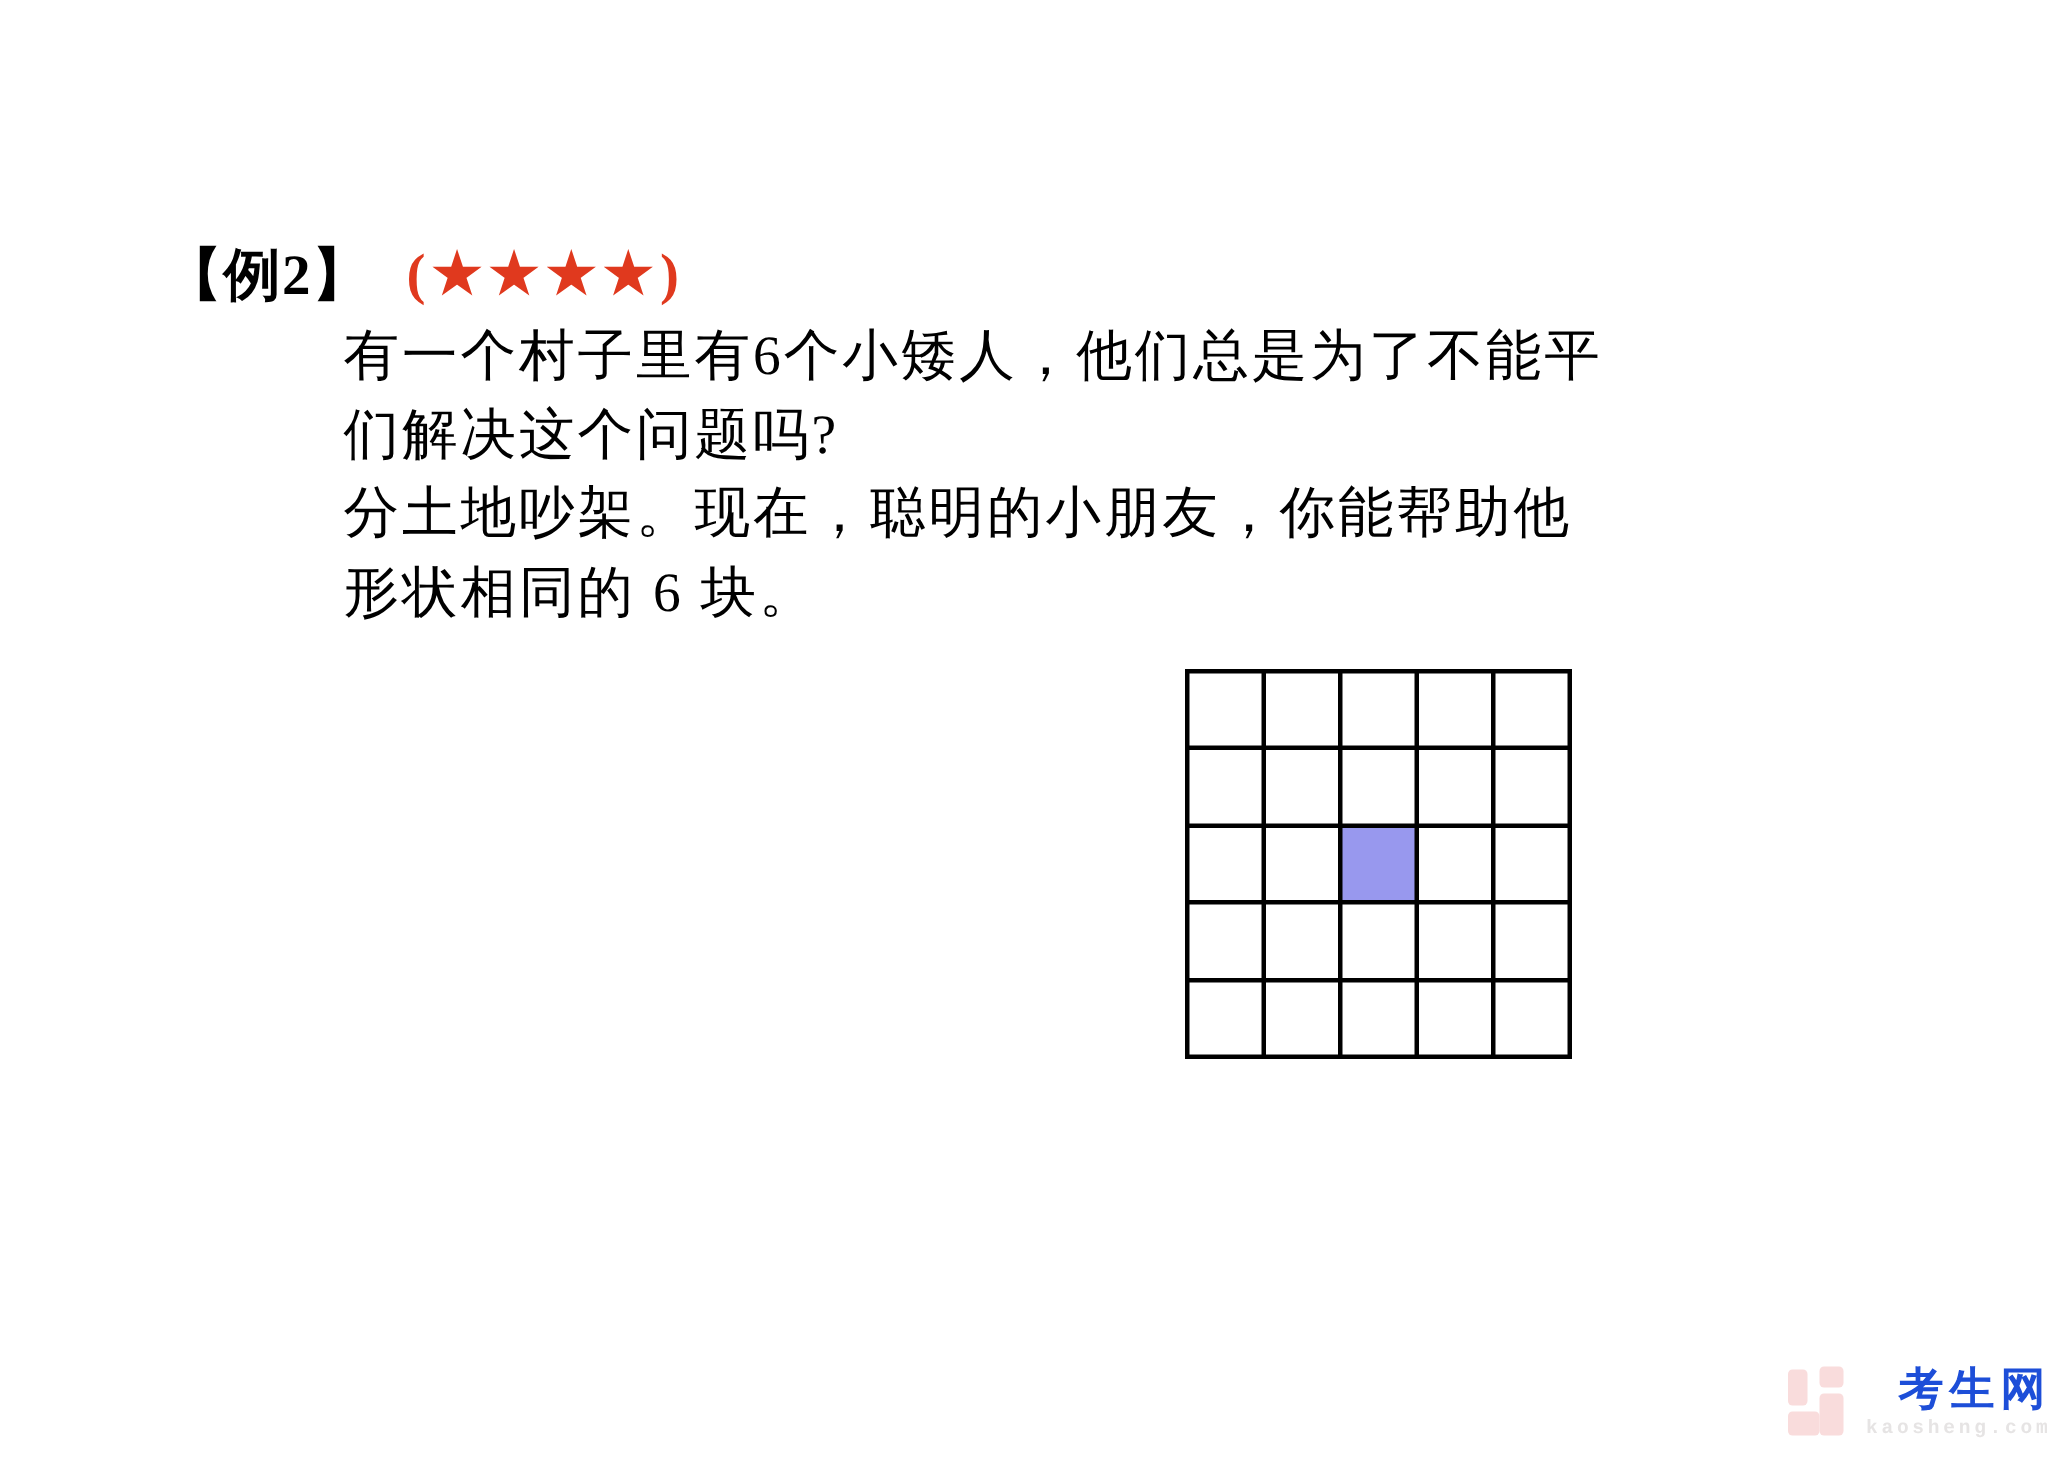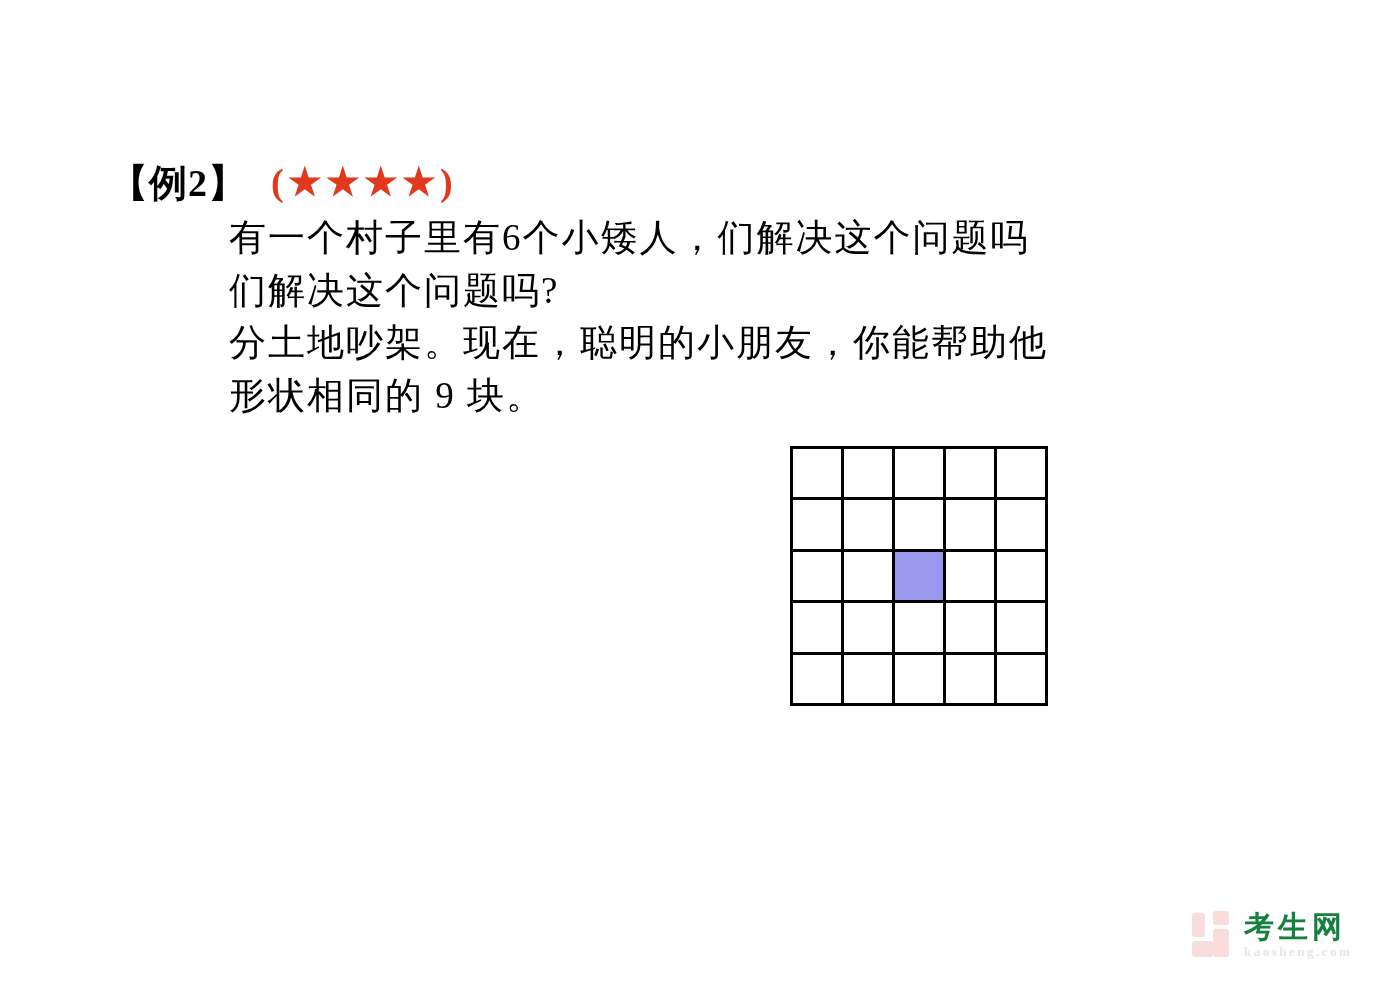--- a/index.html
+++ b/index.html
@@ -83,37 +83,37 @@
     font-weight: bold;
     letter-spacing: 4px;
     line-height: 32px;
     font-family: "Liberation Sans", "DejaVu Sans", sans-serif;
   }
   .wm-domain {
     font-size: 13px;
     font-weight: bold;
     letter-spacing: 2.5px;
     margin-top: 1px;
-    font-family: Liberation Serif, serif;
+    font-family: Liberation Mono, monospace;
   }
 </style>
 </head>
 <body>
 
 <div class="page">
 
   <div class="heading">
     <span class="example-label">【例2】</span><span class="difficulty-stars" style="color: rgb(224, 57, 30);">(★★★★)</span>
   </div>
 
   <div class="problem-text" id="problem-lines">
-      <div>有一个村子里有6个小矮人，们解决这个问题吗</div>
+      <div>有一个村子里有6个小矮人，他们总是为了不能平</div>
       <div>们解决这个问题吗?</div>
       <div>分土地吵架。现在，聪明的小朋友，你能帮助他</div>
-      <div>形状相同的 9 块。</div>
+      <div>形状相同的 6 块。</div>
     </div>
 
   <div class="puzzle-grid" id="puzzle-grid" style="border-color: rgb(0, 0, 0); background: rgb(0, 0, 0);">
       <div class="cell" style="background: rgb(255, 255, 255);"></div>
       <div class="cell" style="background: rgb(255, 255, 255);"></div>
       <div class="cell" style="background: rgb(255, 255, 255);"></div>
       <div class="cell" style="background: rgb(255, 255, 255);"></div>
       <div class="cell" style="background: rgb(255, 255, 255);"></div>
       <div class="cell" style="background: rgb(255, 255, 255);"></div>
       <div class="cell" style="background: rgb(255, 255, 255);"></div>
@@ -138,18 +138,18 @@
     </div>
 
   <div class="watermark">
     <div class="wm-logo">
       <div class="blk wm-blk-a" style="background: rgb(249, 220, 220);"></div>
       <div class="blk wm-blk-b" style="background: rgb(249, 220, 220);"></div>
       <div class="blk wm-blk-c" style="background: rgb(249, 220, 220);"></div>
       <div class="blk wm-blk-d" style="background: rgb(249, 220, 220);"></div>
     </div>
     <div class="wm-text">
-      <div class="wm-site-name" style="color: #15803d;">考生网</div>
+      <div class="wm-site-name" style="color: #1d4ed8; text-align: right;">考生网</div>
       <div class="wm-domain" style="color: rgb(230, 228, 228);">kaosheng.com</div>
     </div>
   </div>
 
 </div>
 
 </body></html>

